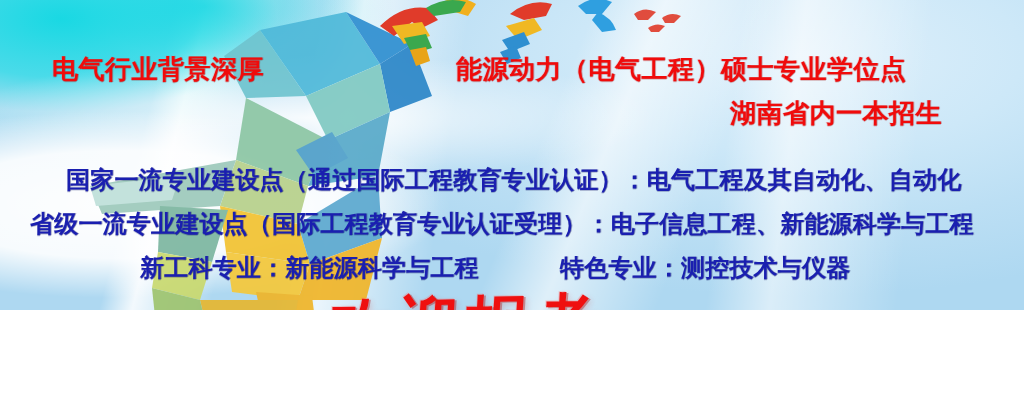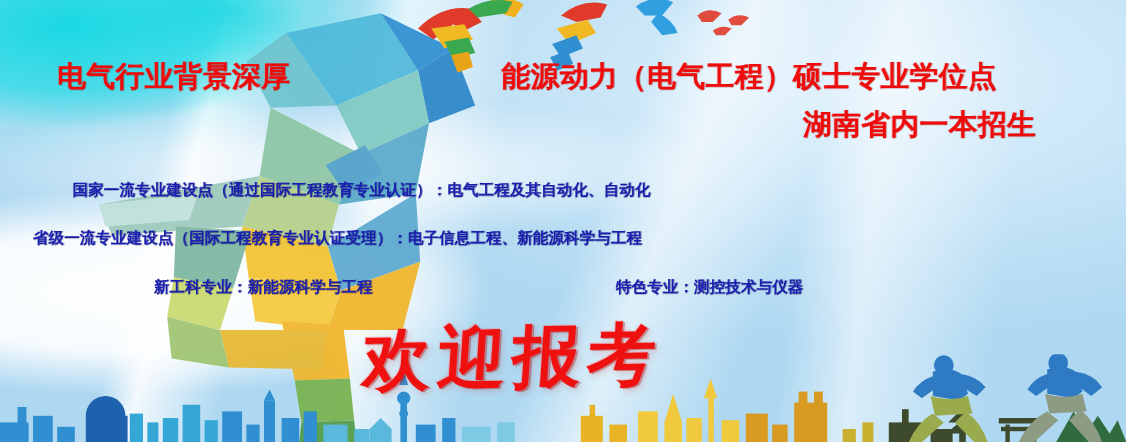--- a/index.html
+++ b/index.html
@@ -3,21 +3,21 @@
 <meta charset="utf-8">
 <style>
   html, body {
     margin: 0;
     padding: 0;
     background: #ffffff;
   }
   #banner {
     position: relative;
     width: 1024px;
-    height: 402px;
+    height: 310px;
     overflow: hidden;
     font-family: "Liberation Sans", "DejaVu Sans", sans-serif;
     background: #e5e5e5;
   }
 
   
   .bg-layer { position: absolute; inset: 0; }
   #bg-sky {
     background:
       radial-gradient(ellipse 560px 240px at 78% 18%, #dff0fb 0%, #cde8f8 40%, #bcdff4 70%, #aed8f1 100%),
@@ -61,21 +61,21 @@
       0 1px 0 rgba(150,0,0,.22),
       -1px 0 0 rgba(255,120,120,.25);
   }
   #head-left-1  { left: 52px;  top: 52px; }
   #head-left-2  { left: 52px;  top: 96px; }
   #head-right-1 { left: 456px; top: 52px; text-align: right; }
   #head-right-2 { left: 730px; top: 96px; text-align: center; }
 
   .blue-line {
     color: #1a1fb0;
-    font-size: 14px;
+    font-size: 24px;
     letter-spacing: .2px;
     text-shadow:
       1px 0 0 rgba(8,10,90,.35),
       0 1px 0 rgba(8,10,90,.25);
     text-align: right;
   }
   #blue-1 { left: 66px;  top: 164px; }
   #blue-2 { left: 30px;  top: 208px; font-family: Liberation Mono, monospace; }
   #blue-3 { left: 140px; top: 252px; }
   #blue-4 { left: 560px; top: 252px; }

